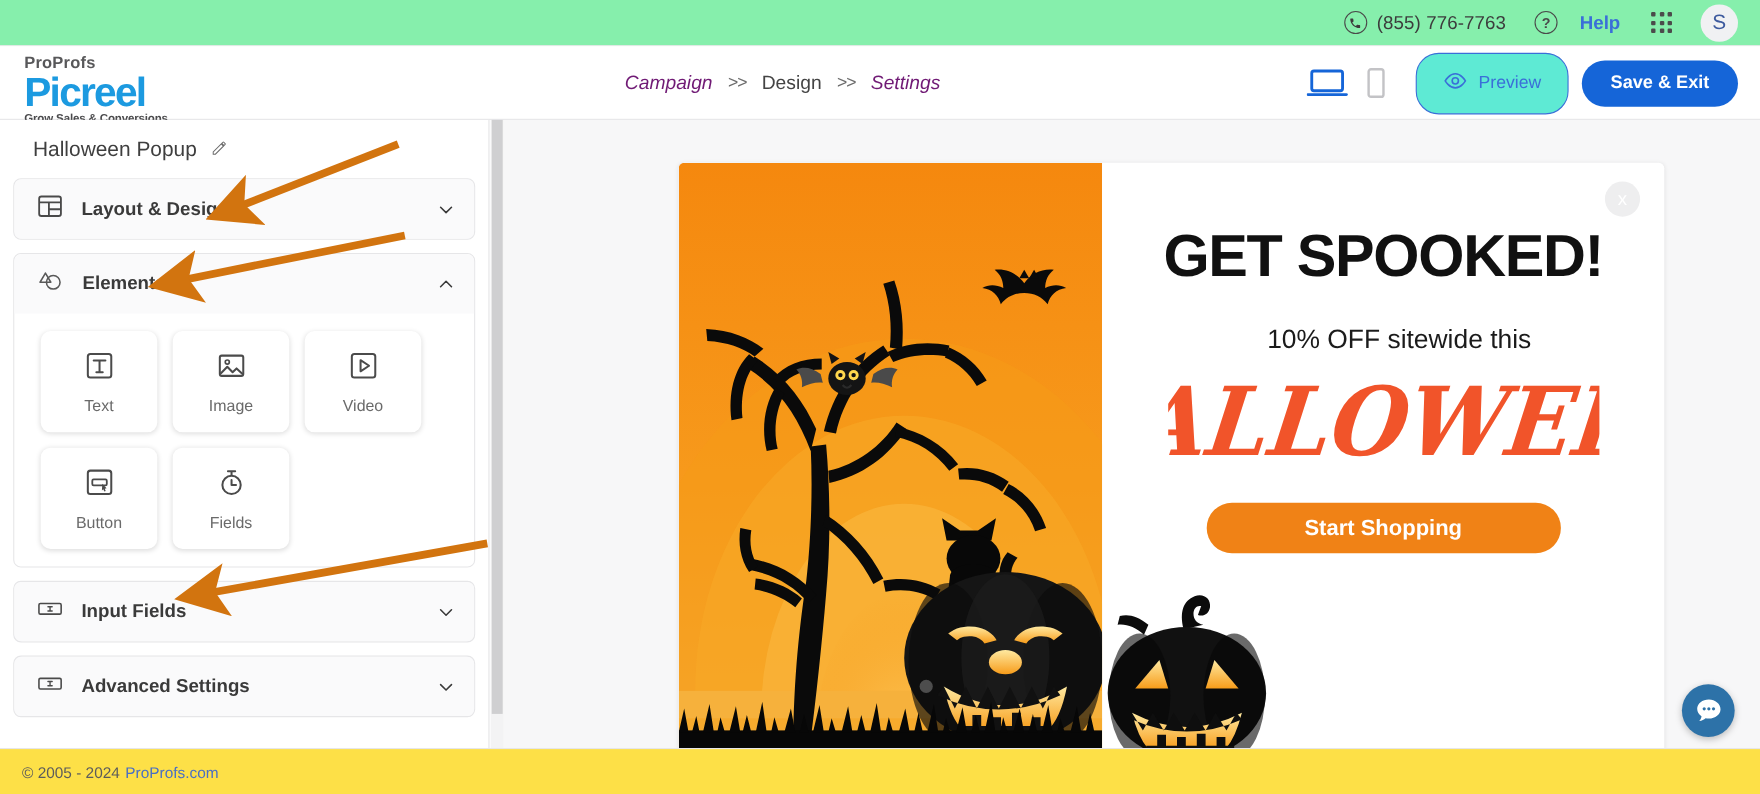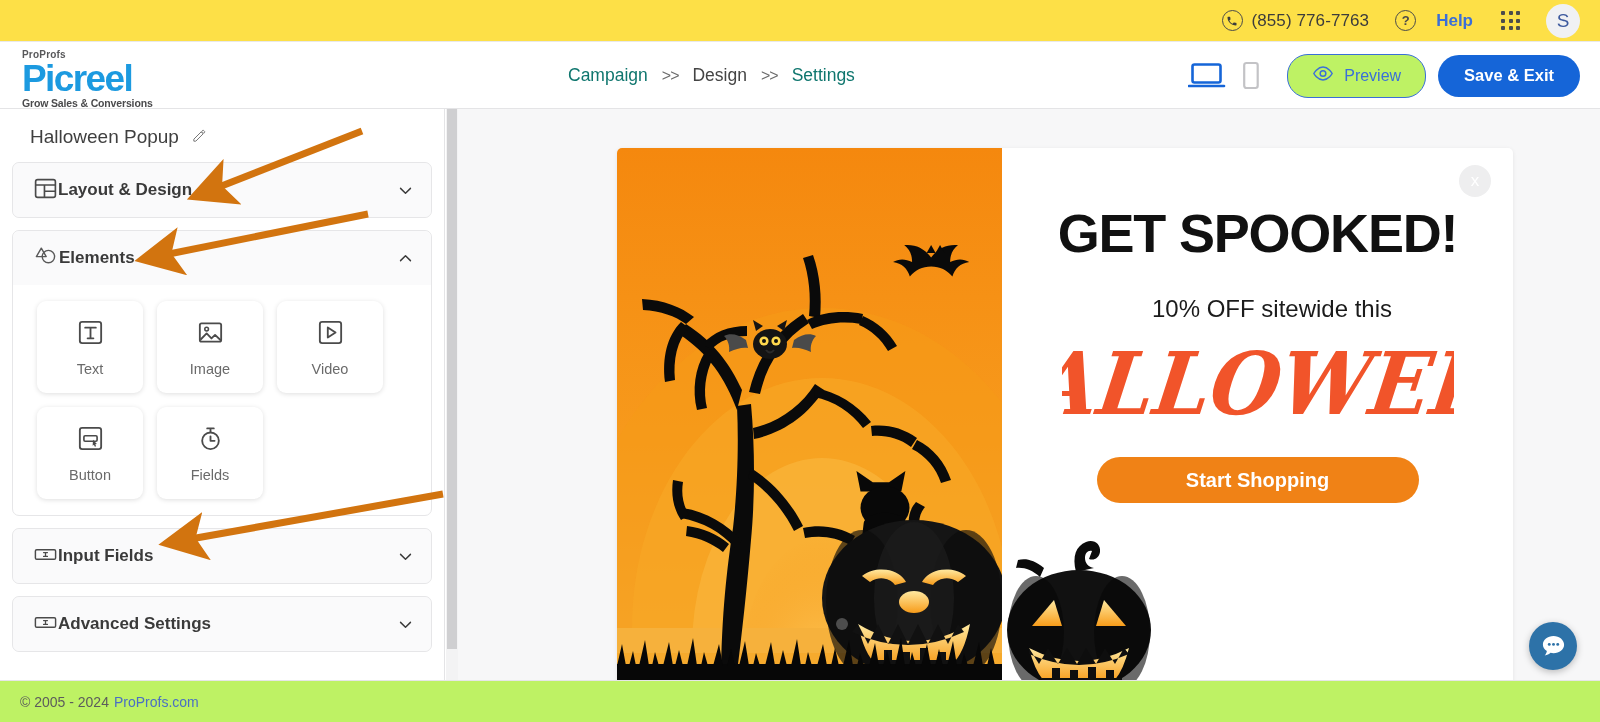--- a/index.html
+++ b/index.html
@@ -8,21 +8,21 @@
     font-family: "Liberation Sans", sans-serif;
     background: #ffffff;
     overflow: hidden;
   }
   .app { position: relative; width: 1600px; height: 722px; background:#fff; }
 
   
   .utilbar {
     position:absolute; top:0; left:0; width:1600px; height:42px;
     display:flex; align-items:center; justify-content:flex-end;
-    background:#fde047; border-bottom:1px solid #e9e9ea;
+    background:#86efac; border-bottom:1px solid #e9e9ea;
     padding-right:20px; gap:0;
   }
   .phone-wrap { display:flex; align-items:center; gap:9px; margin-right:26px; }
   .phone-num { font-size:17px; color:#3c3c3c; letter-spacing:.1px; }
   .circ-ico { width:21px; height:21px; border:1.6px solid #4a4a4a; border-radius:50%;
               display:flex; align-items:center; justify-content:center; }
   .help-wrap { display:flex; align-items:center; gap:8px; margin-right:28px; }
   .help-txt { font-size:17px; color:#3a6fd8; font-weight:600;margin-left:12px; }
   .grid-ico { display:grid; grid-template-columns:repeat(3,4px); grid-gap:3.5px; margin-right:26px; }
   .grid-ico i { width:4px; height:4px; background:#4b4b4b; border-radius:1px; display:block; }
@@ -30,37 +30,37 @@
             display:flex; align-items:center; justify-content:center;
             font-size:19px; color:#3d5a9e; font-weight:400; }
 
   
   .navbar {
     position:absolute; top:42px; left:0; width:1600px; height:67px;
     background:#fff; border-bottom:1px solid #e4e4e6;
     display:flex; align-items:center;
   }
   .logo { position:absolute; left:22px; top:8px; line-height:1; }
-  .logo .pp { font-size:10px; color:#58585a; font-weight:700; letter-spacing:.2px; }
+  .logo .pp { font-size:15px; color:#58585a; font-weight:700; letter-spacing:.2px; }
   .logo .brand { font-size:37px; color:#1c9ae0; font-weight:700; letter-spacing:-1.6px; line-height:.96; margin-top:1px; }
   .logo .tag { font-size:10.5px; color:#4a4a4c; font-weight:700; letter-spacing:-.15px; margin-top:1px; }
 
   .crumbs { position:absolute; left:568px; top:0; height:67px; display:flex;
             align-items:center; gap:14px; font-size:17.5px; }
-  .crumb-link { color:#0f766e; cursor:pointer; }
+  .crumb-link { color:#701a75; cursor:pointer;font-style:italic; }
   .crumb-cur { color:#444; }
   .crumb-sep { color:#6c6c6c; font-size:16px; letter-spacing:-1px; }
 
   .nav-right { position:absolute; right:20px; top:0; height:67px; display:flex;
                align-items:center; gap:0; }
   .dev-ico { width:44px; height:40px; display:flex; align-items:center; justify-content:center; cursor:pointer; }
   .btn-preview {
     display:flex; align-items:center; gap:10px;
-    height:44px; padding:0 24px; border:1.4px solid #3a6fd8; border-radius:21px;
-    background:#bef264; color:#3a6fd8; font-size:16px; cursor:pointer; margin-left:14px;
+    height:56px; padding:0 24px; border:1.4px solid #3a6fd8; border-radius:21px;
+    background:#5eead4; color:#3a6fd8; font-size:16px; cursor:pointer; margin-left:14px;
   }
   .btn-save {
     height:42px; padding:0 26px; border-radius:21px; border:none;
     background:#1565d8; color:#fff; font-size:16.5px; font-weight:700;
     cursor:pointer; margin-left:12px; display:flex; align-items:center;
   }
 
   
   .sidebar {
     position:absolute; left:0; top:109px; width:445px; height:571px;
@@ -68,21 +68,21 @@
   }
   .proj-title { display:flex; align-items:center; gap:12px; padding:17px 0 14px 30px; }
   .proj-title .t { font-size:19px; color:#3f3f3f; }
 
   .panel {
     margin:0 12px 12px 12px; border:1px solid #e6e6e8; border-radius:7px;
     background:#fafafb;
   }
   .panel.open { background:#fff; padding-bottom:10px; }
   .panel-head {
-    height:54px; display:flex; align-items:center; 
+    height:54px; display:flex; align-items:center; gap:16px;
     padding:0 18px 0 20px; cursor:pointer; background:#fafafb; border-radius:7px;
   }
   .panel.open > .panel-head { background:#fafafb; border-radius:7px 7px 0 0; }
   .panel-head .ptitle { font-size:17px; color:#3a3a3a; font-weight:700; flex:1; }
   .chev { width:16px; height:16px; }
 
   .elgrid { display:flex; flex-wrap:wrap; gap:14px; padding:16px 0 6px 24px; }
   .elcard {
     width:106px; height:92px; background:#fff; border-radius:9px;
     box-shadow:0 1px 5px rgba(0,0,0,.13);
@@ -122,21 +122,21 @@
   }
 
   
   .vscroll { position:absolute; left:446px; top:109px; width:12px; height:571px; background:#f3f3f4; }
   .vthumb { position:absolute; left:1px; top:0px; width:10px; height:540px;
             background:#cfcfd1; border-radius:0; }
 
   
   .footer {
     position:absolute; left:0; bottom:0; width:1600px; height:42px;
-    background:#bef264; border-top:1px solid #e6e6e8;
+    background:#fde047; border-top:1px solid #e6e6e8;
     display:flex; align-items:center; padding-left:20px;
     font-size:14px; color:#5c5c5c;
   }
   .footer a { color:#4a6fc4; text-decoration:none; margin-left:5px; }
 
   
   .chatfab {
     position:absolute; right:23px; bottom:52px; width:48px; height:48px;
     border-radius:50%; background:#2d72a8; border:none; cursor:pointer;
     display:flex; align-items:center; justify-content:center;

